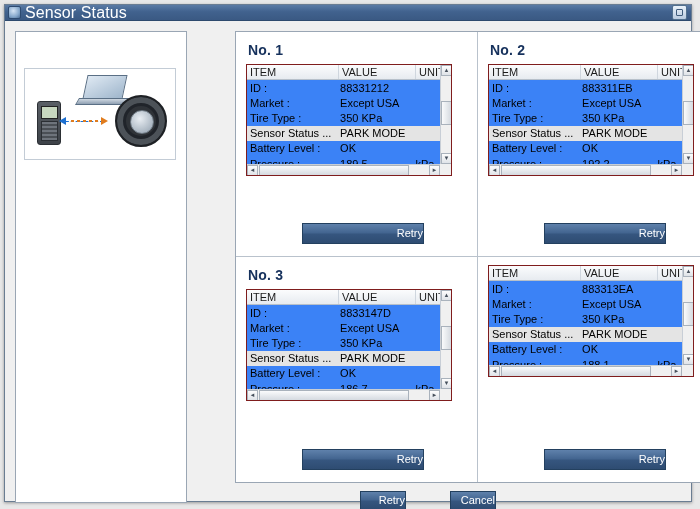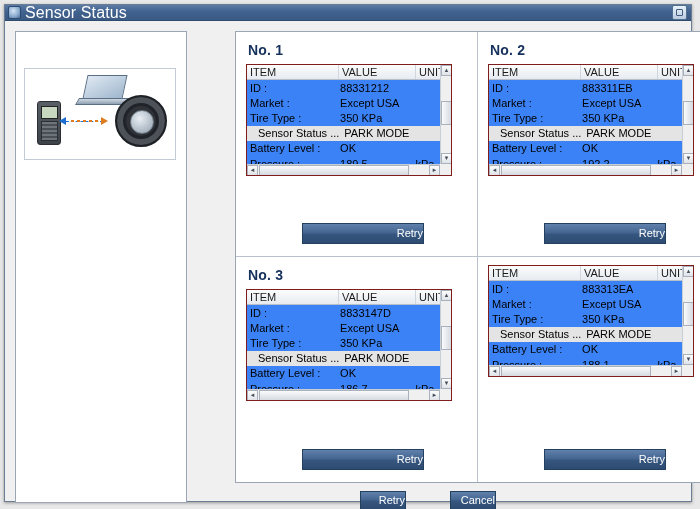--- a/index.html
+++ b/index.html
@@ -300,21 +300,21 @@
     right: 11px;
     bottom: 11px;
     overflow: hidden;
   }
   .grid-row {
     display: flex;
     height: 15.2px;
     align-items: center;
     box-sizing: border-box;
   }
-  .grid-row.alt { background: #e4e4e4; padding-left: 8px; }
+  .grid-row.alt { background: #e4e4e4; }
   .grid-row div {
     font-size: 11px;
     padding: 0 3px;
     box-sizing: border-box;
     white-space: nowrap;
     overflow: hidden;
   }
   .grid-row .c-unit { text-align: left; }
   .row-clip {
     position: absolute;

